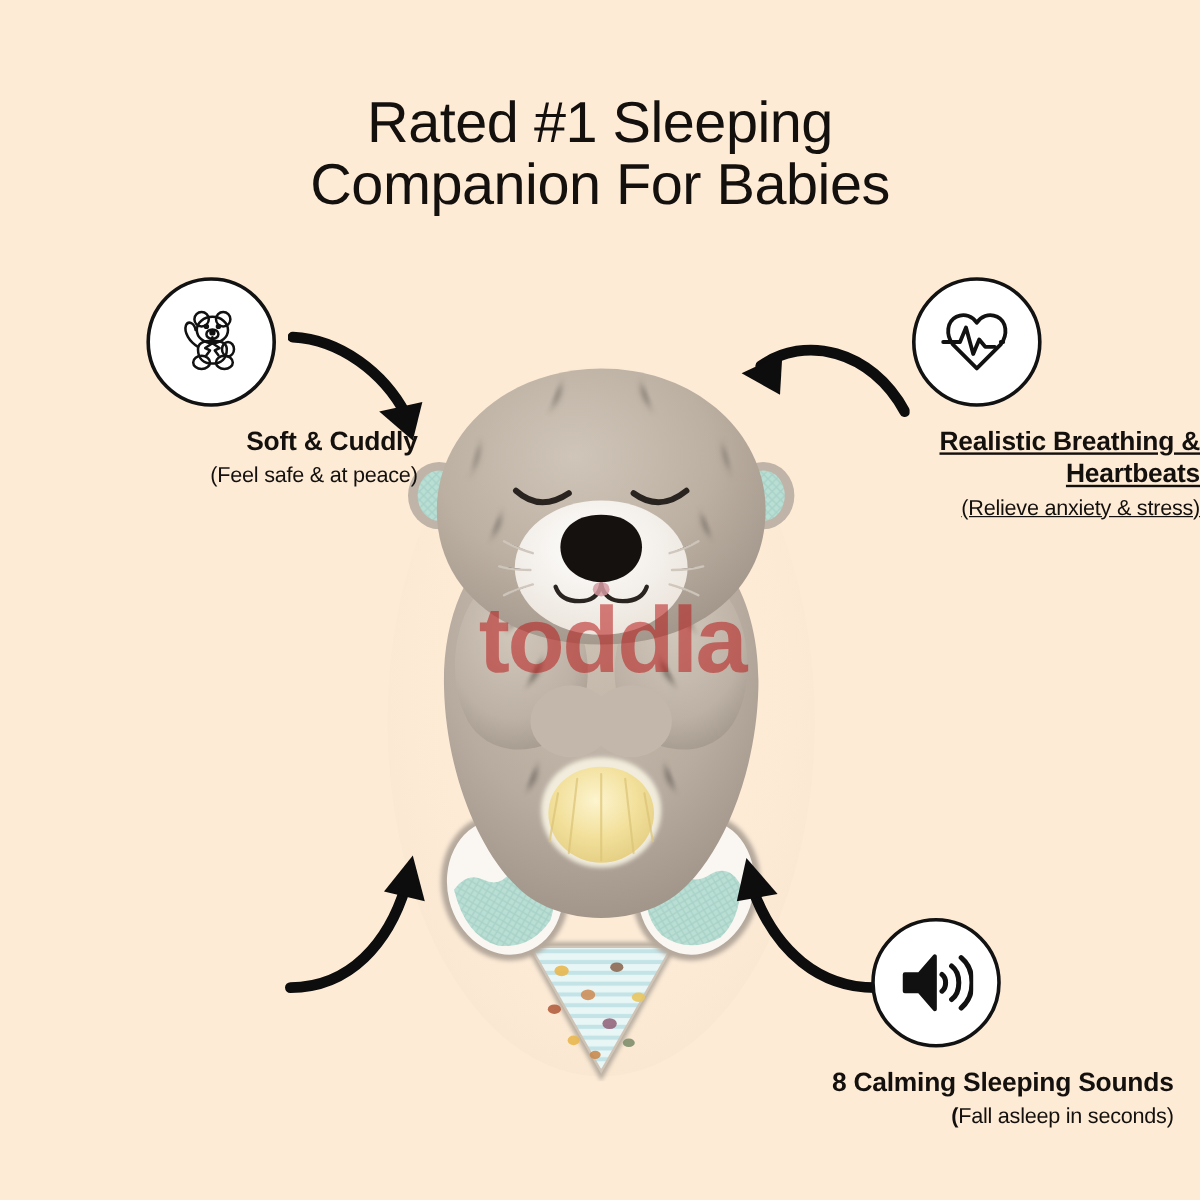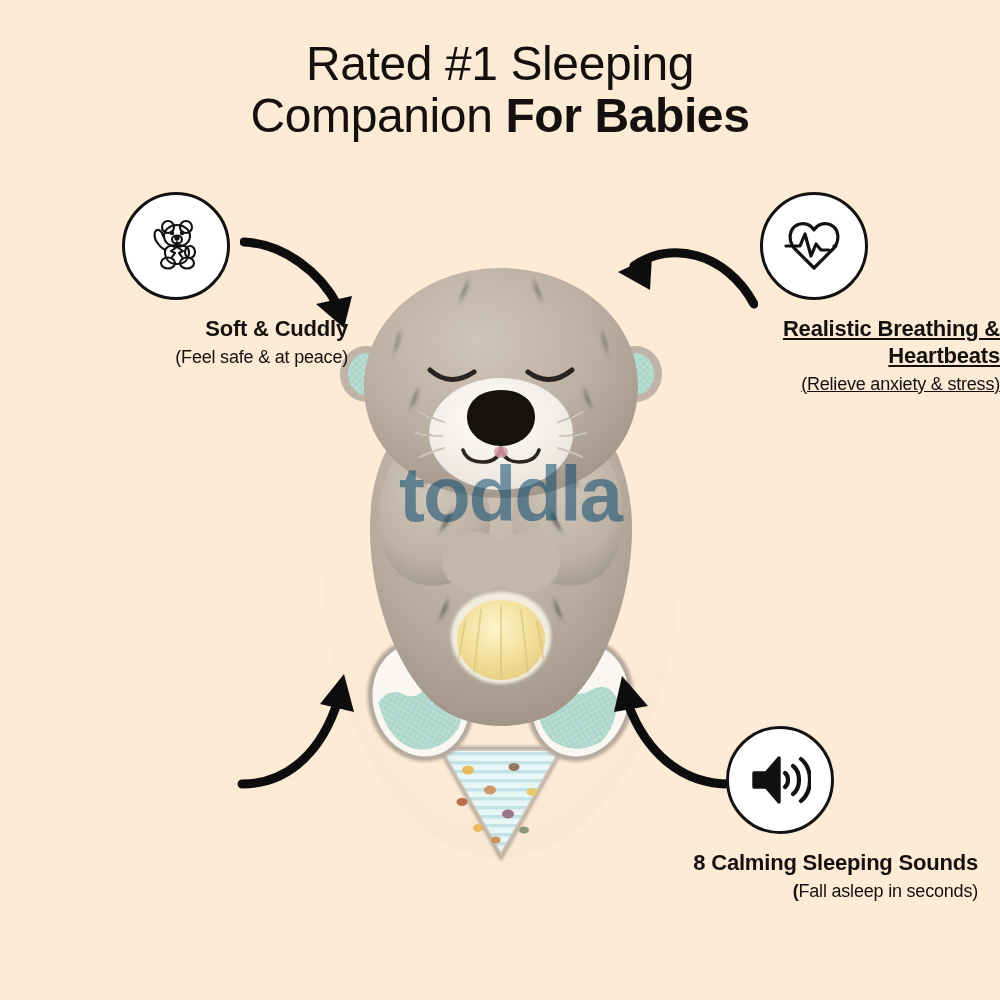--- a/index.html
+++ b/index.html
@@ -3,31 +3,31 @@
 <meta charset="utf-8">
 <title>Rated #1 Sleeping Companion For Babies</title>
 <style>
   html,body{margin:0;padding:0;}
   body{
     width:1000px;height:1000px;overflow:hidden;
     background:#fdebd6;
     font-family:"Liberation Sans", sans-serif;
     -webkit-font-smoothing:antialiased;
   }
-  #stage{position:relative;width:1000px;height:797px;background:#fdebd6;}
+  #stage{position:relative;width:1000px;height:797px;background:#fdebd6;margin-top:39px;}
 
   
   #title{
     position:absolute;left:0;top:38px;width:1000px;text-align:center;
     line-height:1.08;color:#14100d;
     letter-spacing:-0.4px;
   }
   #title .ln{display:block;font-size:48px;font-weight:400;}
   #title .ln2{font-size:48px;}
-  #title .bold{font-weight:700;}
+  #title .bold{font-weight:400;}
 
   
   .feature{position:absolute;text-align:right;color:#14100d;}
   .circle{
     width:108px;height:108px;border-radius:50%;
     background:#ffffff;border:3px solid #121212;
     margin:0 auto;display:flex;align-items:center;justify-content:center;
     box-sizing:border-box;
   }
   .circle svg{display:block;}
@@ -60,21 +60,21 @@
   #arrow-bl{left:236px;top:660px;}
   #arrow-br{left:590px;top:660px;}
 
   
   #plush{position:absolute;left:318px;top:262px;width:366px;height:600px;}
   #plush svg{display:block;}
 
   
   #watermark{
     position:absolute;left:395px;top:455px;width:230px;
-    font-size:78px;font-weight:700;color:#0c4a6e;opacity:.55;
+    font-size:78px;font-weight:700;color:#b91c1c;opacity:.55;
     letter-spacing:-2px;font-family:"Liberation Sans", sans-serif;
     text-align:center;pointer-events:none;line-height:1;
   }
 </style>
 </head>
 <body>
 
 <div id="stage">
 
   <div id="title">

